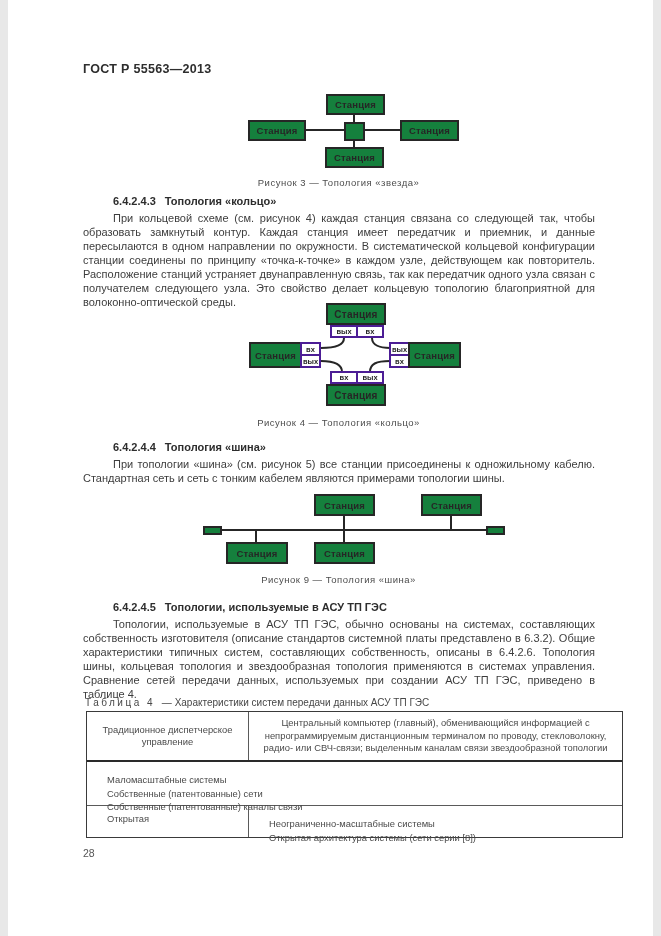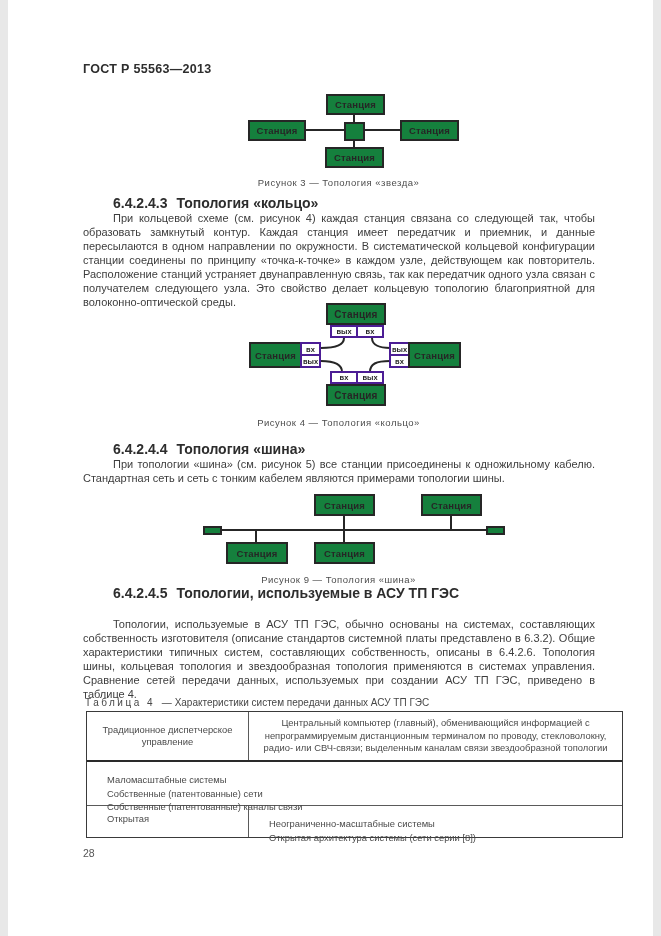--- a/index.html
+++ b/index.html
@@ -24,21 +24,21 @@
     display:flex; align-items:center; justify-content:center;
     font-weight:bold; color:#262626; font-size:7.5px;
   }
   .hline, .vline { position:absolute; background:#262626; }
   .fig-caption {
     position:absolute; left:0; width:661px; text-align:center;
     font-size:9.5px; color:#4d4d4d; letter-spacing:.5px;
   }
   
   .sec-heading {
-    position:absolute; left:105px; font-size:14px; font-weight:bold; color:#2d2d2d;
+    position:absolute; left:105px; font-size:11px; font-weight:bold; color:#2d2d2d;
   }
   .sec-heading .num { margin-right:9px; }
   .para {
     position:absolute; left:75px; width:512px; text-align:justify;
     font-size:11px; line-height:14px; color:#3d3d3d; text-indent:30px;
   }
   
   .tbl-caption { position:absolute; left:77px; top:697px; font-size:10px; color:#474747; }
   .tbl-caption .spaced { letter-spacing:2.5px; margin-right:4px; }
   .tbl {
@@ -120,21 +120,21 @@
     <div class="vline" style="left:335px; top:531px; width:2px; height:12px;"></div>
     <div class="st-box" style="left:195px; top:526px; width:19px; height:9px;"></div>
     <div class="st-box" style="left:478px; top:526px; width:19px; height:9px;"></div>
     <div class="st-box" style="left:306px; top:494px; width:61px; height:22px;">Станция</div>
     <div class="st-box" style="left:413px; top:494px; width:61px; height:22px;">Станция</div>
     <div class="st-box" style="left:218px; top:542px; width:62px; height:22px;">Станция</div>
     <div class="st-box" style="left:306px; top:542px; width:61px; height:22px;">Станция</div>
   </div>
   <div class="fig-caption" style="top:574px;">Рисунок  9 — Топология «шина»</div>
 
-  <div class="sec-heading" style="top:585px;">
+  <div class="sec-heading" style="top:601px;">
     <span class="num">6.4.2.4.5</span><span>Топологии, используемые в АСУ ТП ГЭС</span>
   </div>
   <div class="para" style="top:617px;">Топологии, используемые в АСУ ТП ГЭС, обычно основаны на системах, составляющих собственность изготовителя (описание стандартов системной платы представлено в 6.3.2). Общие характеристики типичных систем, составляющих собственность, описаны в 6.4.2.6. Топология шины, кольцевая топология и звездообразная топология применяются в системах управления. Сравнение сетей передачи данных, используемых при создании АСУ ТП ГЭС, приведено в таблице 4.</div>
 
   <div class="tbl-caption">
     <span class="spaced">Таблица 4</span>
     <span>—</span>
     <span>Характеристики систем передачи данных АСУ ТП ГЭС</span>
   </div>
   <div class="tbl">

